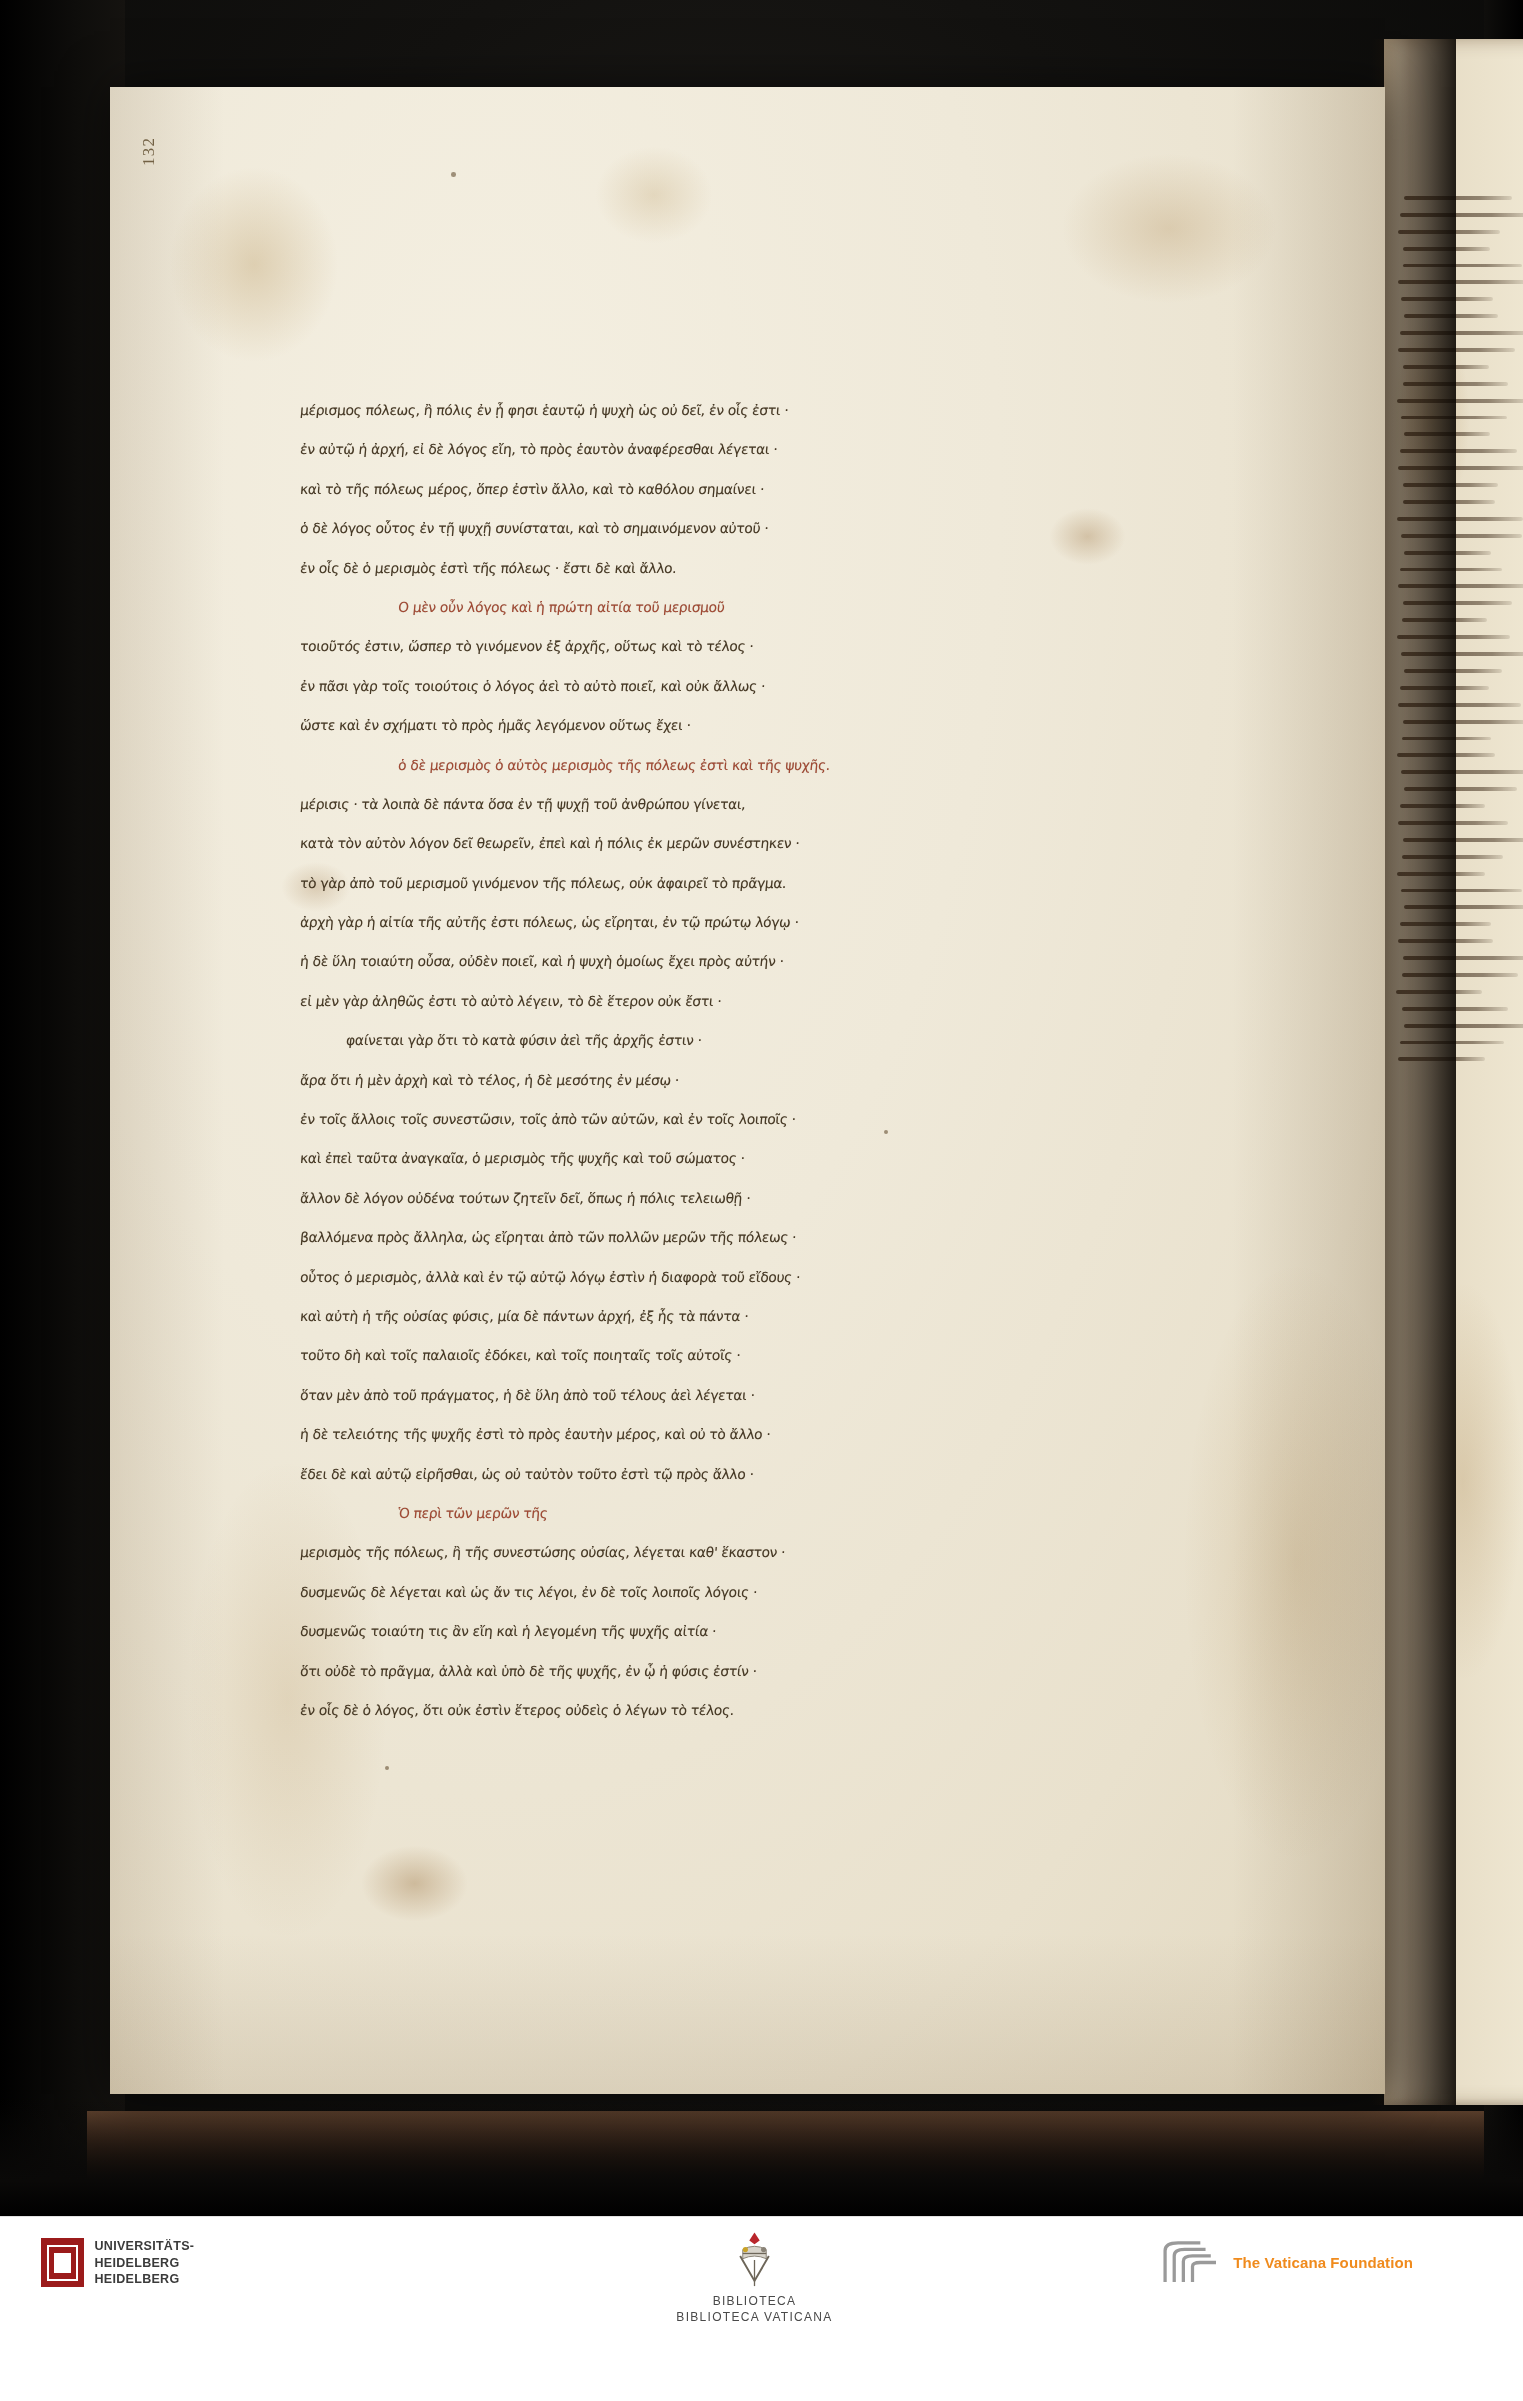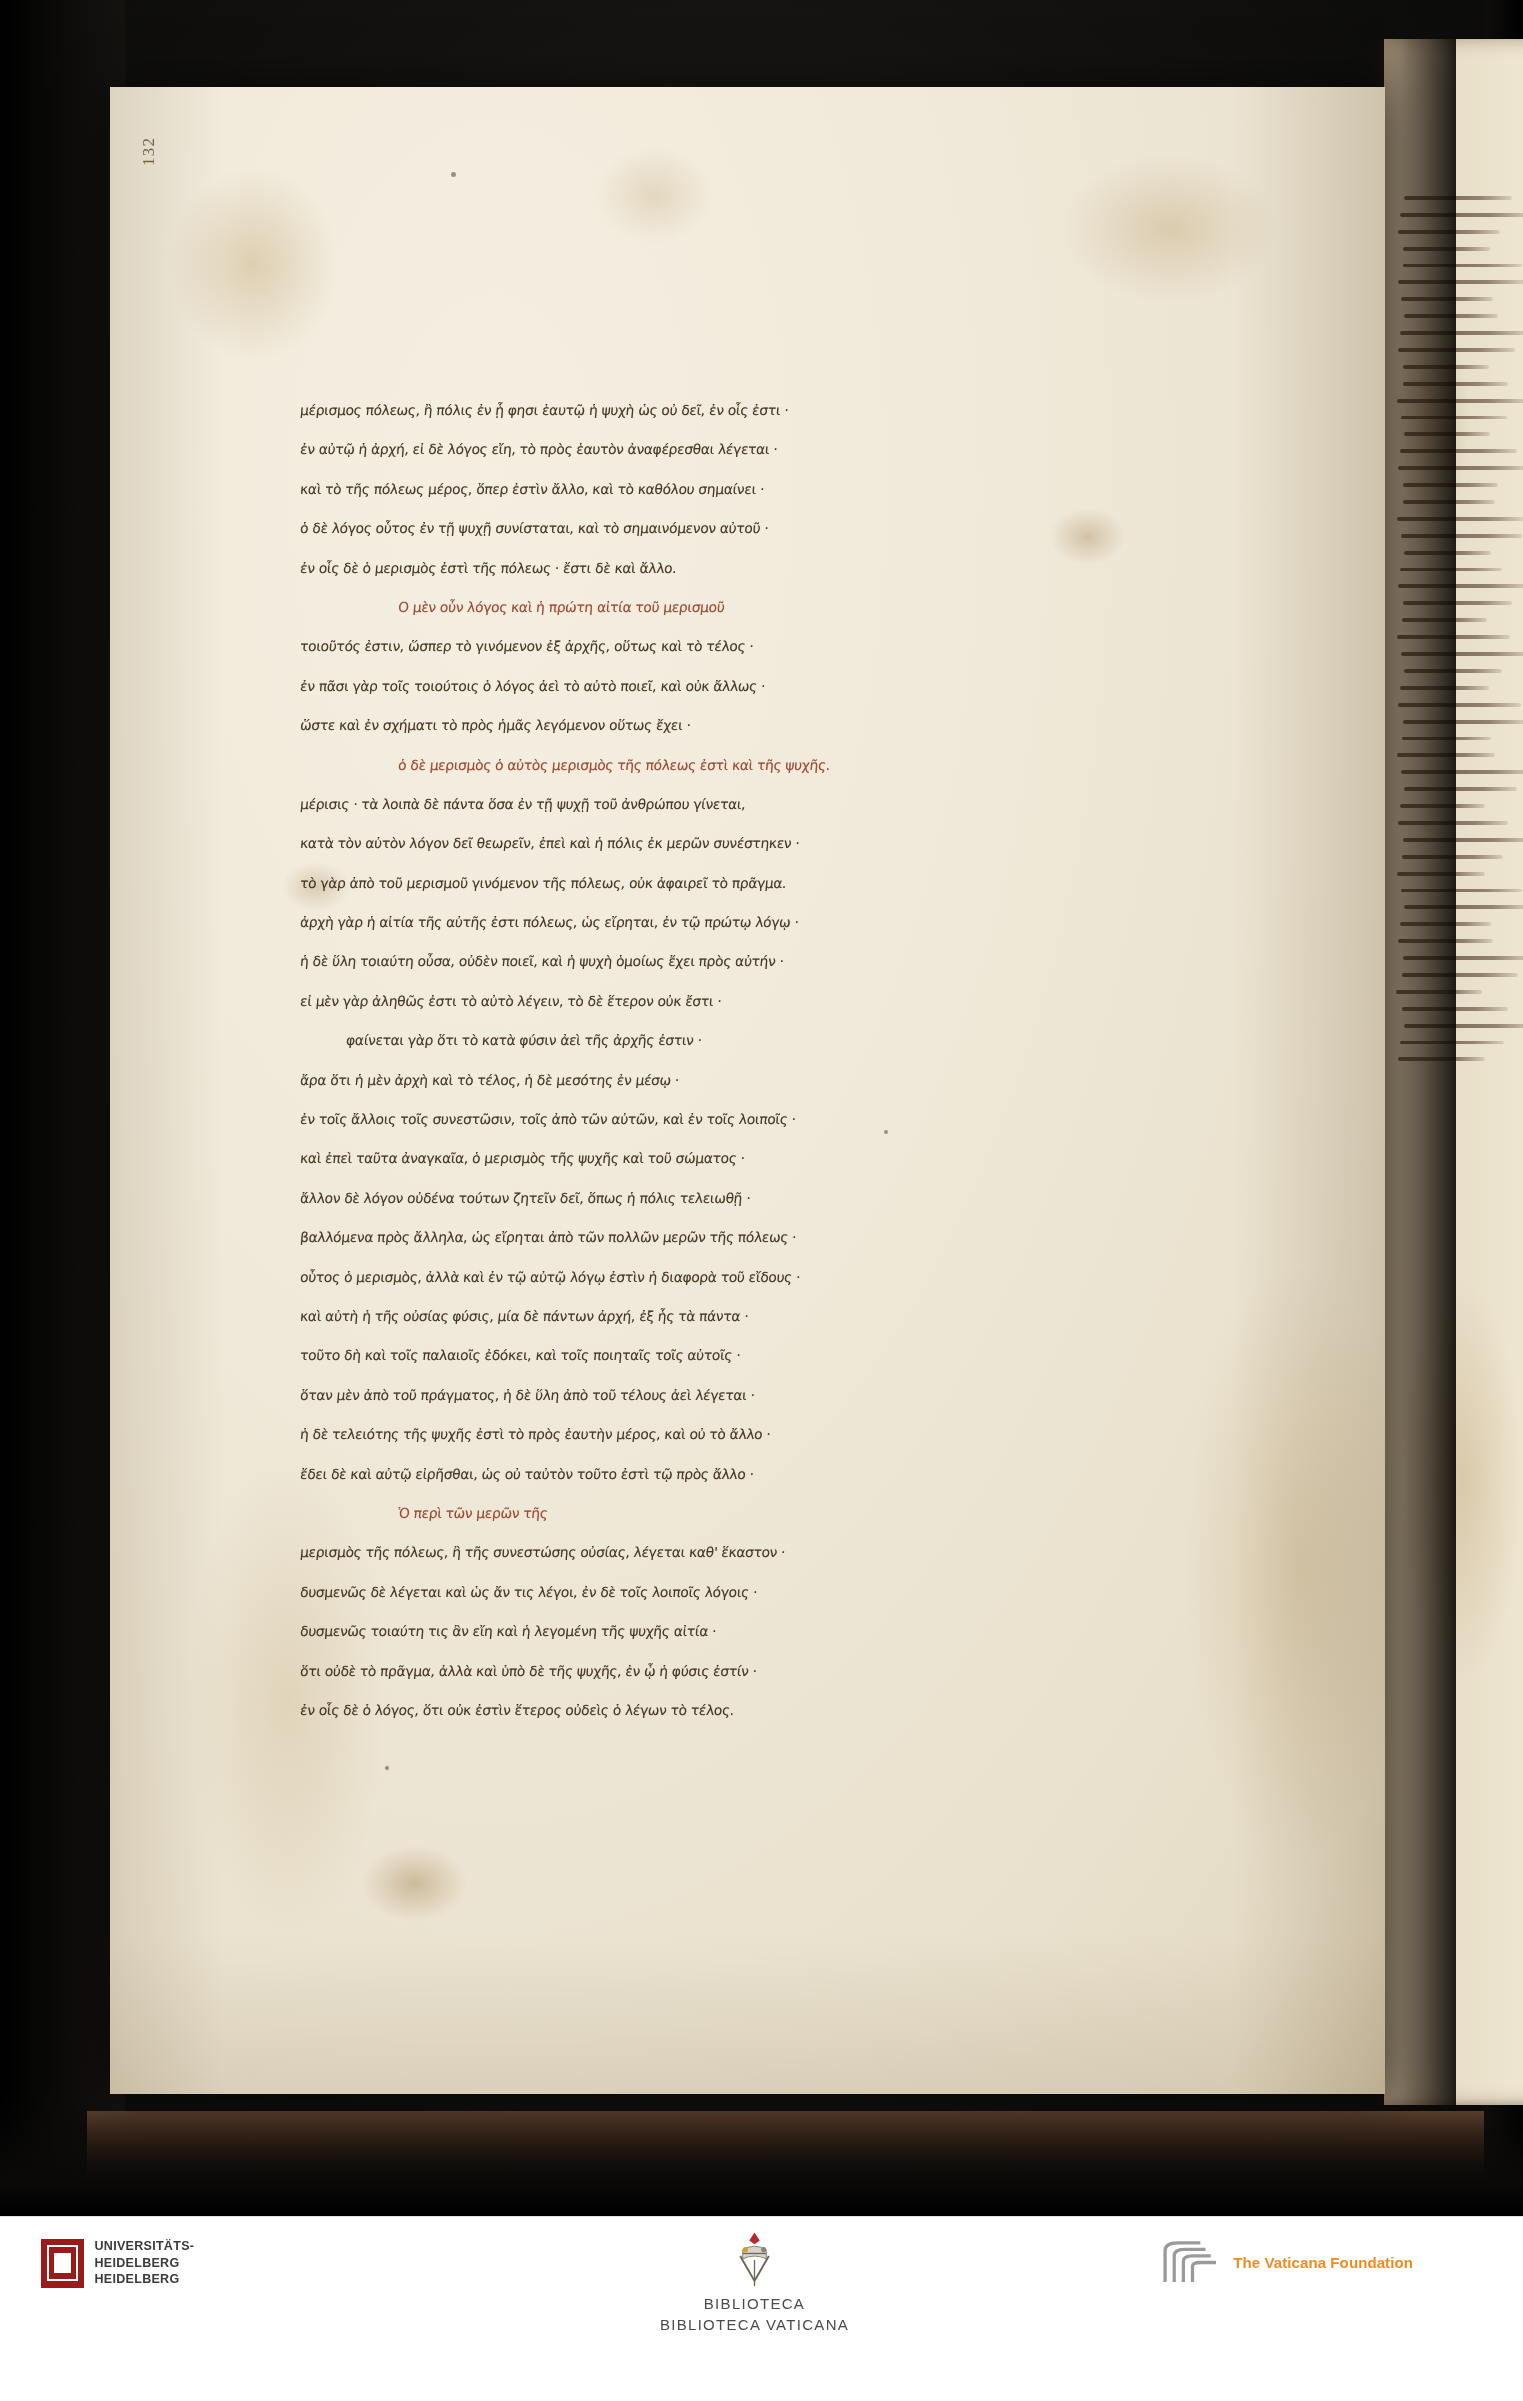--- a/index.html
+++ b/index.html
@@ -202,21 +202,21 @@
   }
   .footer-logos {
     position: relative;
     height: 111px;
   }
   .logo-heidelberg {
     position: absolute;
     left: 41px;
     top: 21px;
     display: flex;
-    align-items: flex-end;
+    align-items: center;
     gap: 10.5px;
   }
   .hd-mark {
     width: 43px; height: 49px;
     background: #9b1b1b;
     position: relative;
   }
   .hd-mark::before {
     content: "";
     position: absolute; left: 5.9px; top: 6.6px; right: 5.9px; bottom: 6.6px;
@@ -240,21 +240,21 @@
     top: 13px;
     width: 197px;
     text-align: center;
   }
   .vat-crest {
     margin: 0 auto 2.6px;
     width: 63px; height: 60px;
     position: relative;
   }
   .vat-text {
-    font-size: 15px;
+    font-size: 12px;
     color: #4a4a4a;
     letter-spacing: 1.3px;
     line-height: 1.4;
   }
   .logo-polonsky {
     position: absolute;
     left: 1161px;
     top: 22px;
     display: flex;
     align-items: center;

